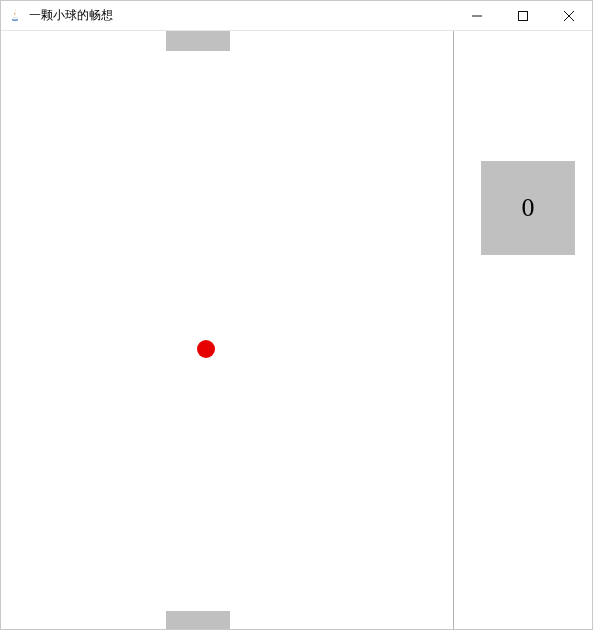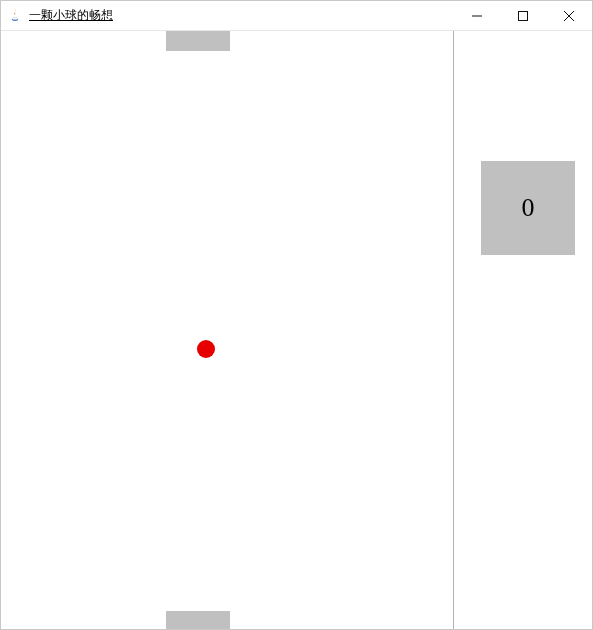--- a/index.html
+++ b/index.html
@@ -2,21 +2,20 @@
 <html><head>
 <meta charset="utf-8">
 <style>
   * { box-sizing: border-box; margin: 0; padding: 0; }
   html, body { width: 593px; height: 630px; font-family: "Segoe UI", Tahoma, sans-serif; background: #fff; }
   .window {
     width: 593px; height: 630px;
     border: 1px solid #c8c8c8;
     display: flex; flex-direction: column;
     background: #fff;
-    text-decoration: underline;
   }
   .titlebar {
     height: 30px;
     display: flex; align-items: center;
     background: #fff;
     border-bottom: 1px solid #e6e6e6;
     user-select: none;
   }
   .titlebar .icon {
     width: 16px; height: 16px;

